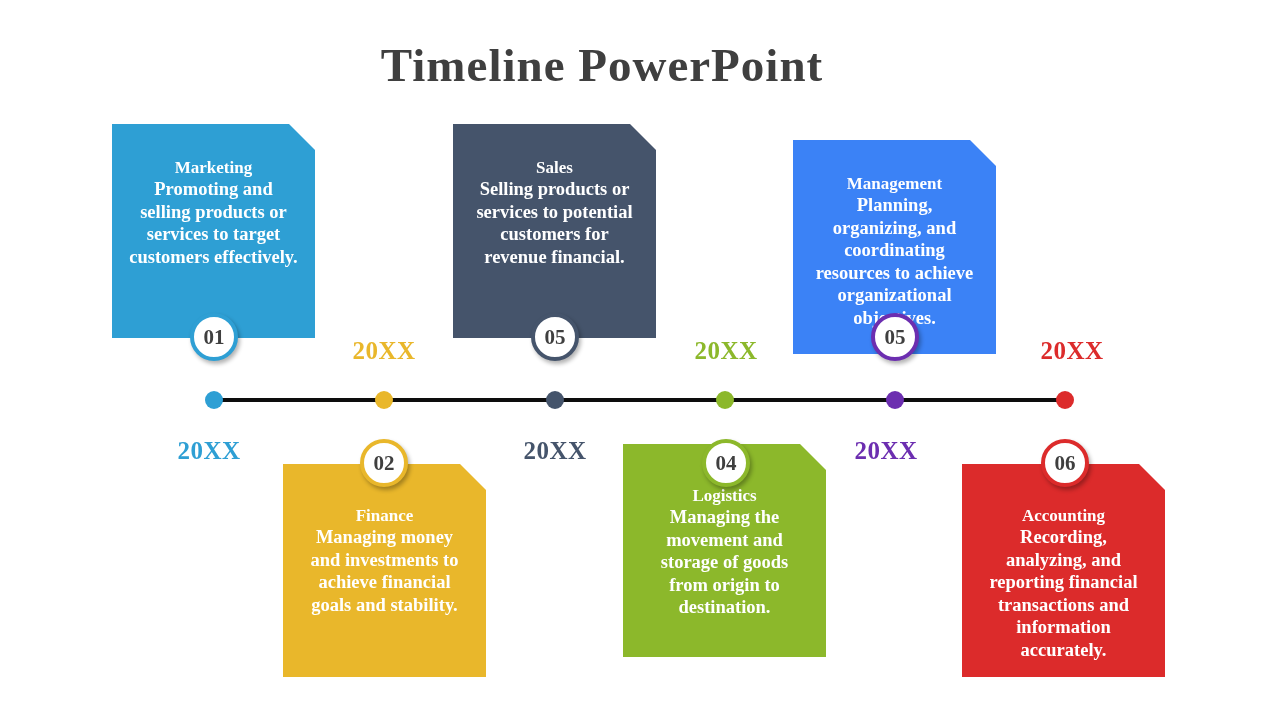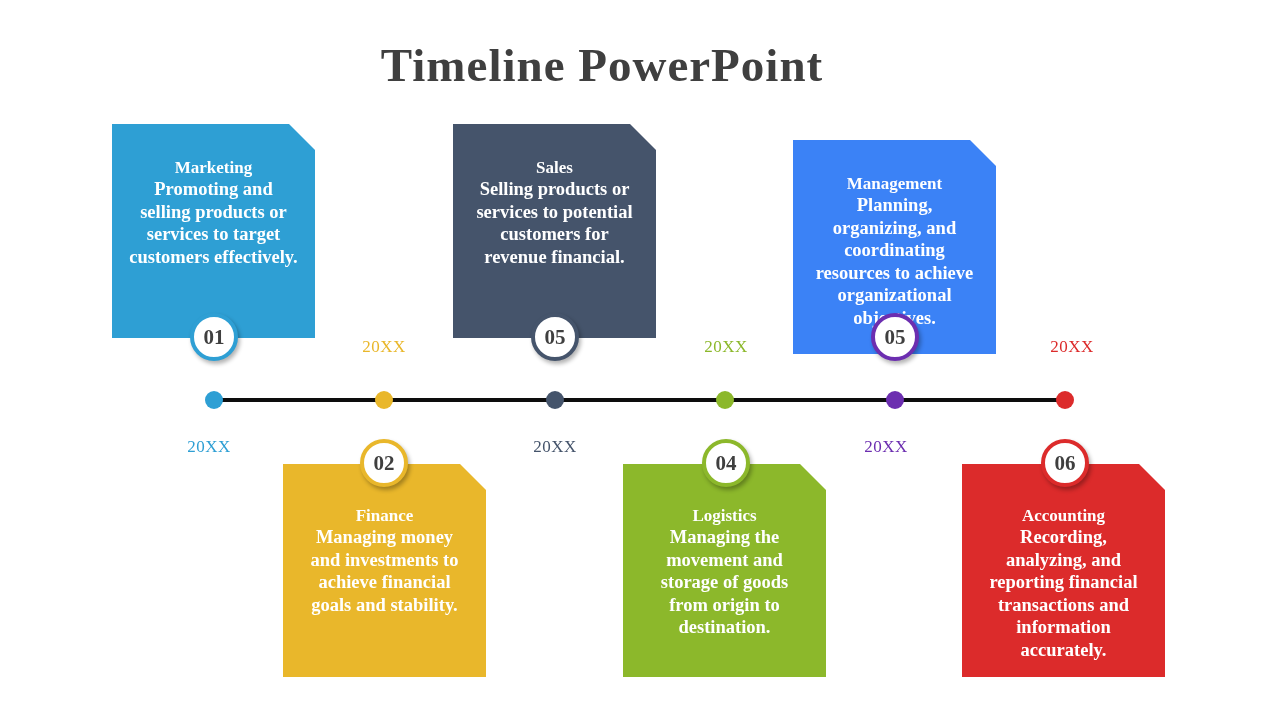--- a/index.html
+++ b/index.html
@@ -41,22 +41,22 @@
     width:18px; height:18px;
     border-radius:50%;
     top:391px;
     margin-left:-9px;
   }
 
   
   .year-label {
     position:absolute;
     font-family:"Liberation Serif", serif;
-    font-weight:normal;
-    font-size:17px;
+    font-weight:bold;
+    font-size:25px;
     letter-spacing:0.5px;
     white-space:nowrap;
     transform:translateX(-50%);
   }
   .year-top    { top:337px; }
   .year-bottom { top:437px; }
 
   
   .card {
     position:absolute;
@@ -149,21 +149,21 @@
         </div>
       </div>
       <div class="badge" style="left: 384px; border-color: rgb(233, 183, 43); top: 439px;">02</div>
       <div class="card top" style="left: 453px; background: rgb(69, 84, 107);">
         <div class="card-inner">
           <div class="card-title">Sales</div>
           <div class="card-desc">Selling products or services to potential customers for revenue financial.</div>
         </div>
       </div>
       <div class="badge" style="left: 555px; border-color: rgb(69, 84, 107); top: 313px;">05</div>
-      <div class="card bottom" style="left: 623px; background: rgb(140, 184, 43); top: 464px;">
+      <div class="card bottom" style="left: 623px; background: rgb(140, 184, 43); top: 444px;">
         <div class="card-inner">
           <div class="card-title">Logistics</div>
           <div class="card-desc">Managing the movement and storage of goods from origin to destination.</div>
         </div>
       </div>
       <div class="badge" style="left: 726px; border-color: rgb(140, 184, 43); top: 439px;">04</div>
       <div class="card top" style="left: 793px; background: #3b82f6; margin-top: 16px;">
         <div class="card-inner">
           <div class="card-title">Management</div>
           <div class="card-desc">Planning, organizing, and coordinating resources to achieve organizational objectives.</div>

